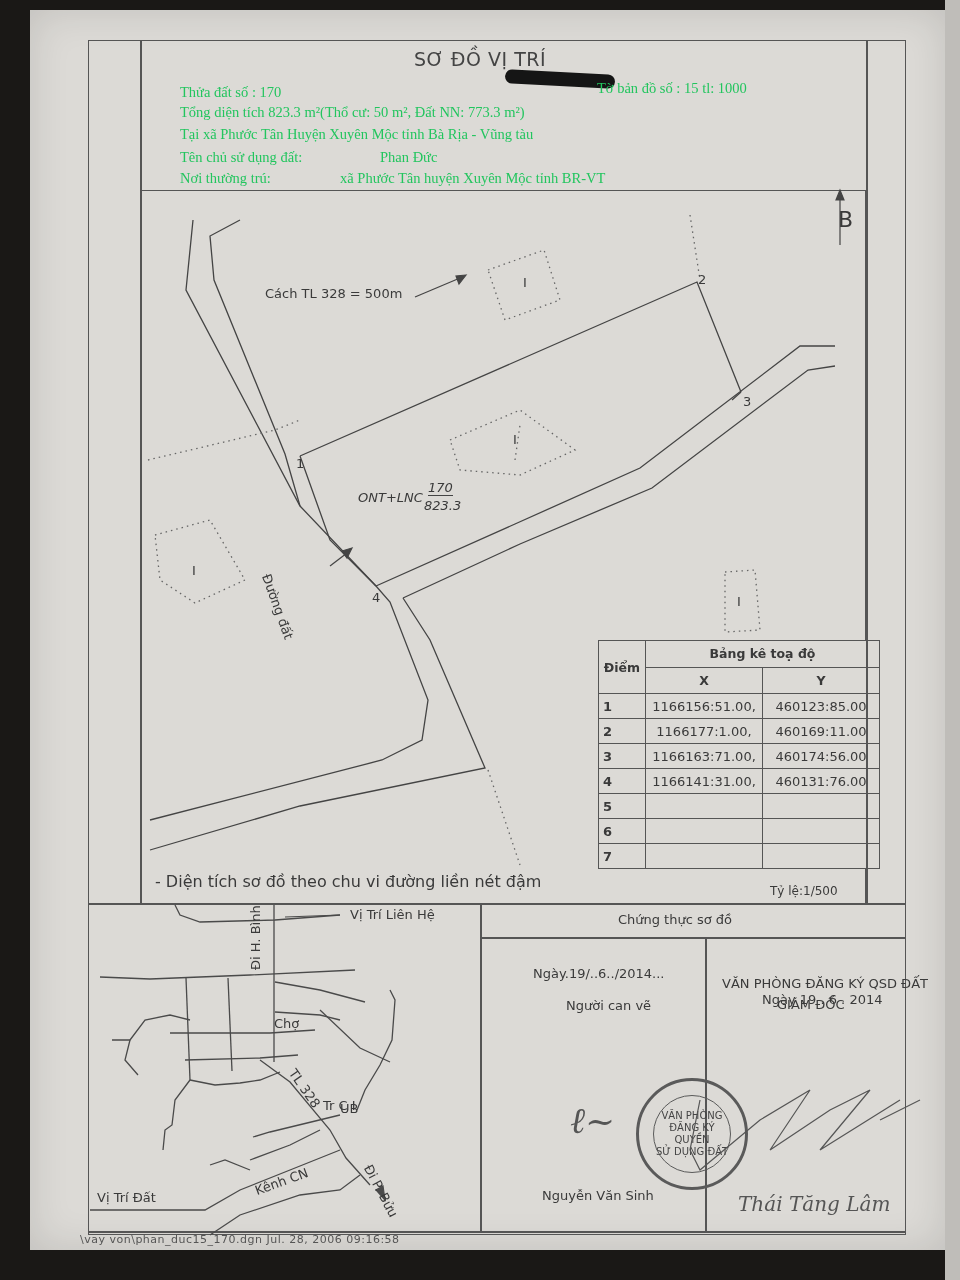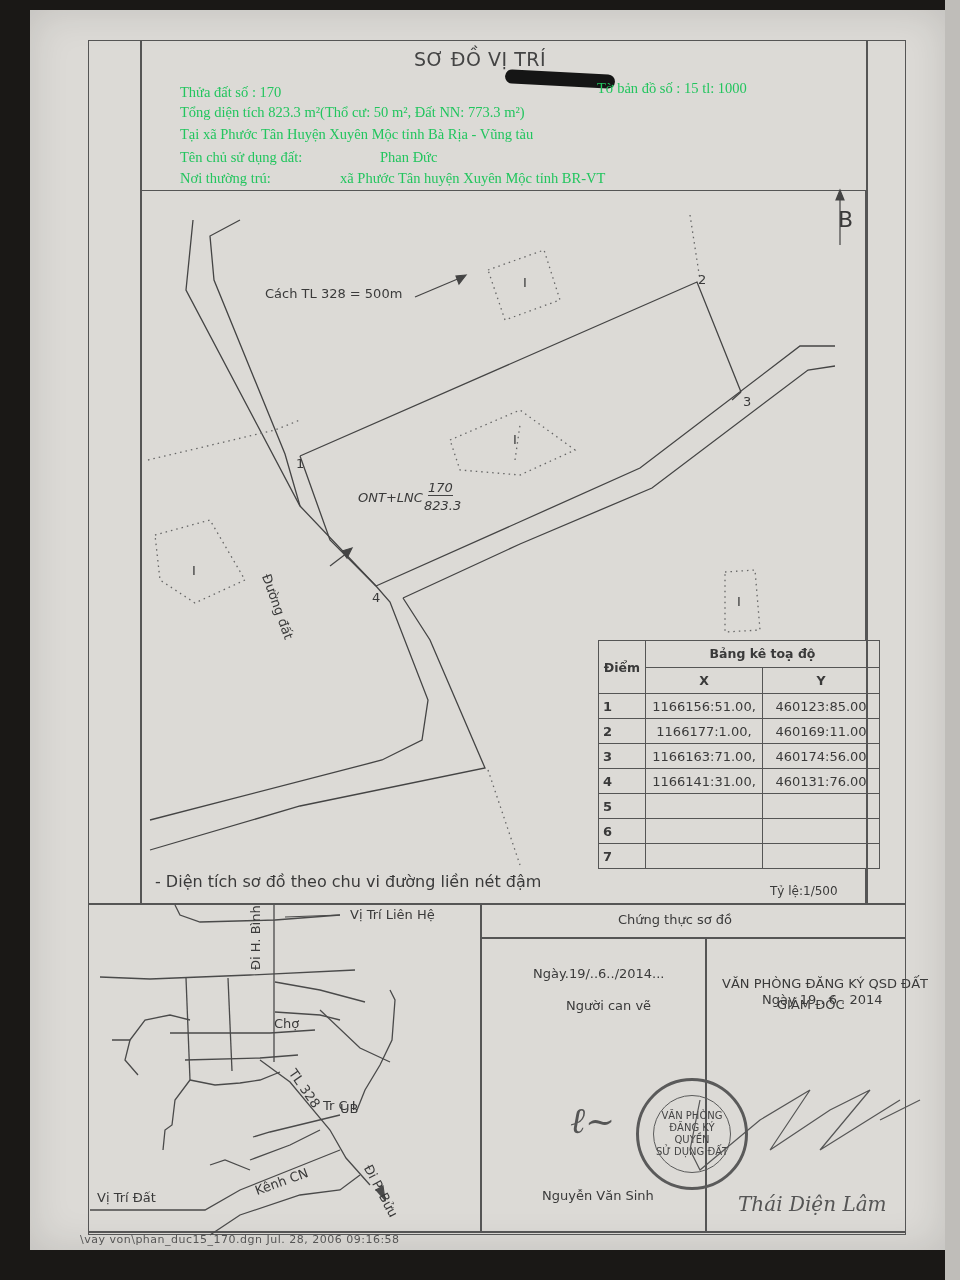--- a/index.html
+++ b/index.html
@@ -201,21 +201,21 @@
 
 <div class="cert-title">Chứng thực sơ đồ</div>
 <div class="sig-text" style="left:533px;top:966px;">Ngày.19/..6../2014...</div>
 <div class="sig-text" style="left:566px;top:998px;">Người can vẽ</div>
 <div class="sig-text hand" style="left:570px;top:1100px;font-size:36px;">ℓ~</div>
 <div class="sig-text" style="left:542px;top:1188px;">Nguyễn Văn Sinh</div>
 
 <div class="sig-text" style="left:762px;top:952px;margin-top:40px;">Ngày 19 . 6 . 2014</div>
 <div class="sig-text" style="left:722px;top:976px;">VĂN PHÒNG ĐĂNG KÝ QSD ĐẤT</div>
 <div class="sig-text" style="left:777px;top:997px;">GIÁM ĐỐC</div>
-<div class="sig-text hand" style="left:738px;top:1192px;font-size:20px;">Thái Diện Lâm</div>
+<div class="sig-text hand" style="left:738px;top:1192px;font-size:20px;">Thái Tăng Lâm</div>
 
 <div class="stamp">
   <div class="stamp-inner">
     <span>VĂN PHÒNG</span>
     <span>ĐĂNG KÝ</span>
     <span>QUYỀN</span>
     <span>SỬ DỤNG ĐẤT</span>
   </div>
 </div>
 <svg width="960" height="1280">

